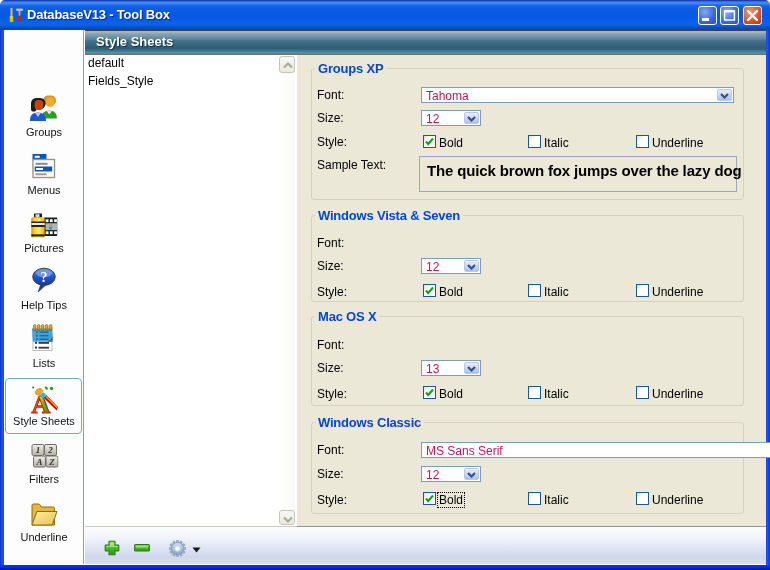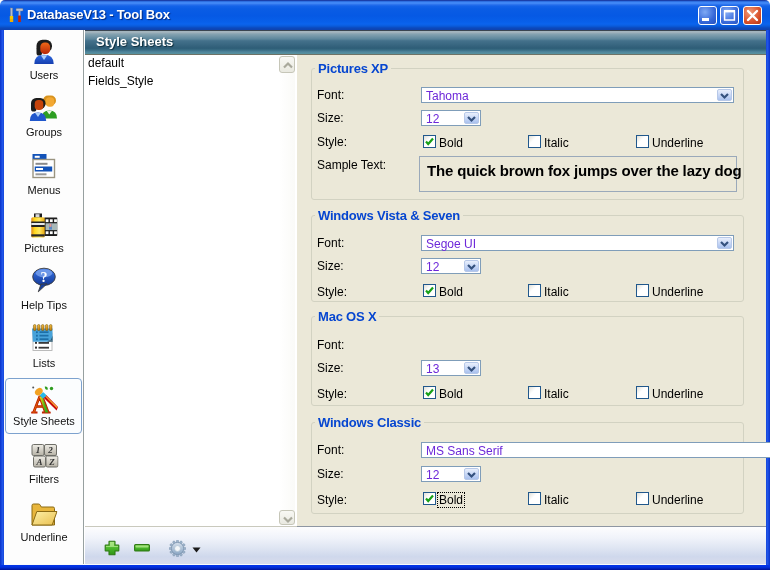--- a/index.html
+++ b/index.html
@@ -33,21 +33,21 @@
 .lrow{left:1px;width:193px;height:18px;font-size:12px;color:#000;padding:0 0 0 2px}
 
 #sbar{left:194px;top:0;width:16px;height:469px;background:linear-gradient(90deg,#ffffff,#fafaf7)}
 .sbtn{left:0px;width:16px;height:17px;background:linear-gradient(180deg,#f8f8f4,#e9e9e0);border:1px solid #c6c6b8;border-radius:3px}
 .sbtn svg{position:absolute;left:2px;top:4px}
 
 #main{left:297px;top:55px;width:469px;height:472px;background:#ebe8d8;border-bottom:1px solid #8e96a2}
 .grp{left:14px;width:433px;border:1px solid #d2d2c2;border-radius:3px}
 .leg{position:absolute;left:3px;top:-8px;background:#ebe8d8;padding:0 3px;font-size:13px;font-weight:bold;color:#0646d0;letter-spacing:-0.2px;white-space:nowrap}
 .flabel{left:5px;font-size:12px;color:#000}
-.combo{left:109px;height:16px;background:#fff;border:1px solid #7f9db9;font-size:12px;color:#6d28d9}
+.combo{left:109px;height:16px;background:#fff;border:1px solid #7f9db9;font-size:12px;color:#be185d}
 .combo .ct{position:absolute;left:4px;top:1px}
 .cbtn{position:absolute;right:1px;top:1px;width:15px;height:12px;border:1px solid #b7c8e8;border-radius:2px;background:linear-gradient(180deg,#e9effc,#c3d4f5 60%,#a9c1ee)}
 .combo .cbtn{height:12px}
 .cb{width:13px;height:13px;background:linear-gradient(135deg,#e0e0d8 0%,#fff 40%);border:1px solid #21588c}
 .cb svg{position:absolute;left:0;top:0}
 .cbl{font-size:12px;color:#000}
 #samplebox{left:107px;width:318px;height:36px;border:1px solid #9aa9ba}
 #sampletext{left:115px;font-size:15px;font-weight:bold;color:#000;letter-spacing:-0.15px}
 
 #toolbar{left:85px;top:527px;width:681px;height:37px;background:linear-gradient(180deg,#fdfdfe 0%,#f0f3fa 30%,#e0e6f3 55%,#cfd8ec 80%,#d8dcec 100%)}
@@ -75,40 +75,20 @@
       </svg></div>
 </div>
 <div class="abs" id="lborder"></div>
 <div class="abs" id="rborder"></div>
 <div class="abs" id="bborder"></div>
 <div class="abs" id="wline"></div>
 
 <div class="abs" id="sidebar">
   <div class="abs" id="selbox"></div>
 
-  <div class="abs sitem" style="top:6px">
-    <svg style="top:3px" width="25" height="26" viewBox="0 0 25 26">
-      <defs>
-        <linearGradient id="face1" x1="0" y1="0" x2="0" y2="1">
-            <stop offset="0" stop-color="#ef6818"></stop>
-            <stop offset="1" stop-color="#b82808"></stop>
-          </linearGradient>
-        <linearGradient id="body1" x1="0" y1="0" x2="0" y2="1">
-            <stop offset="0" stop-color="#2f6ae0"></stop>
-            <stop offset="1" stop-color="#163fb0"></stop>
-          </linearGradient>
-      </defs>
-      <rect x="5" y="0.8" width="15.5" height="12.4" rx="6" fill="#1c1c1c"></rect>
-      <rect x="5" y="7" width="5.5" height="9.5" rx="2.6" fill="#1c1c1c"></rect>
-      <rect x="8.8" y="3.4" width="9.8" height="11.6" rx="4.3" fill="url(#face1)"></rect>
-      <path d="M2.8 25 Q2.8 15.8 12.5 15.8 Q22.2 15.8 22.2 25 Z" fill="url(#body1)"></path>
-      <path d="M9.3 16.2 L12.5 21 L15.7 16.2 Z" fill="#aed0f8"></path>
-    </svg>
-    <div class="lbl">Users</div>
-  </div>
 
   <div class="abs sitem" style="top:63px">
     <svg style="top:2px" width="30" height="26" viewBox="0 0 30 26">
       <rect x="14" y="0.5" width="13" height="10" rx="5" fill="#d8931e"></rect>
       <rect x="16.8" y="2.2" width="8.4" height="9.5" rx="3.6" fill="#f3a833"></rect>
       <path d="M12.6 23.5 Q12.6 15.4 20.3 15.4 Q28 15.4 28 23.5 Z" fill="#2d9e22"></path>
       <path d="M17.6 15.8 L20.3 19.6 L23 15.8 Z" fill="#e9f6e4"></path>
       <rect x="2" y="3" width="14.5" height="11" rx="5.2" fill="#1c1c1c"></rect>
       <rect x="2" y="7" width="5.4" height="9.5" rx="2.6" fill="#1c1c1c"></rect>
       <rect x="5.7" y="5" width="8.6" height="10" rx="3.7" fill="#c6430b"></rect>
@@ -286,21 +266,21 @@
         <svg width="12" height="9" viewBox="0 0 12 9">
           <path d="M2 2.5 L6 6.5 L10 2.5" stroke="#a9a99c" stroke-width="2.2" fill="none"></path>
         </svg>
       </div>
   </div>
 </div>
 
 <div class="abs" id="main">
 
   <div class="abs grp" style="top:13px;height:132px">
-    <div class="leg">Pictures XP</div>
+    <div class="leg">Groups XP</div>
     <div class="abs flabel" style="top:19px">Font:</div>
     <div class="abs combo" style="top:18px;width:313px">
         <span class="ct">Tahoma</span>
         <span class="cbtn"><svg width="13" height="10" viewBox="0 0 13 10">
             <path d="M3 3 L6.5 6.5 L10 3" stroke="#34517e" stroke-width="2.2" fill="none"></path>
           </svg></span>
       </div>
     <div class="abs flabel" style="top:42px">Size:</div>
     <div class="abs combo" style="top:41px;width:60px">
         <span class="ct">12</span>
@@ -320,26 +300,20 @@
     <div class="abs cb" style="left:324px;top:66px"></div>
     <div class="abs cbl" style="left:340px;top:67px">Underline</div>
     <div class="abs flabel" style="top:89px">Sample Text:</div>
     <div class="abs" id="samplebox" style="top:87px"></div>
     <div class="abs" id="sampletext" style="top:93px">The quick brown fox jumps over the lazy dog</div>
   </div>
 
   <div class="abs grp" style="top:160px;height:87px">
     <div class="leg">Windows Vista &amp; Seven</div>
     <div class="abs flabel" style="top:20px">Font:</div>
-    <div class="abs combo" style="top:19px;width:313px">
-        <span class="ct">Segoe UI</span>
-        <span class="cbtn"><svg width="13" height="10" viewBox="0 0 13 10">
-            <path d="M3 3 L6.5 6.5 L10 3" stroke="#34517e" stroke-width="2.2" fill="none"></path>
-          </svg></span>
-      </div>
     <div class="abs flabel" style="top:43px">Size:</div>
     <div class="abs combo" style="top:42px;width:60px">
         <span class="ct">12</span>
         <span class="cbtn"><svg width="13" height="10" viewBox="0 0 13 10">
             <path d="M3 3 L6.5 6.5 L10 3" stroke="#34517e" stroke-width="2.2" fill="none"></path>
           </svg></span>
       </div>
     <div class="abs flabel" style="top:69px">Style:</div>
     <div class="abs cb" style="left:111px;top:68px">
         <svg width="11" height="11" viewBox="0 0 11 11">

